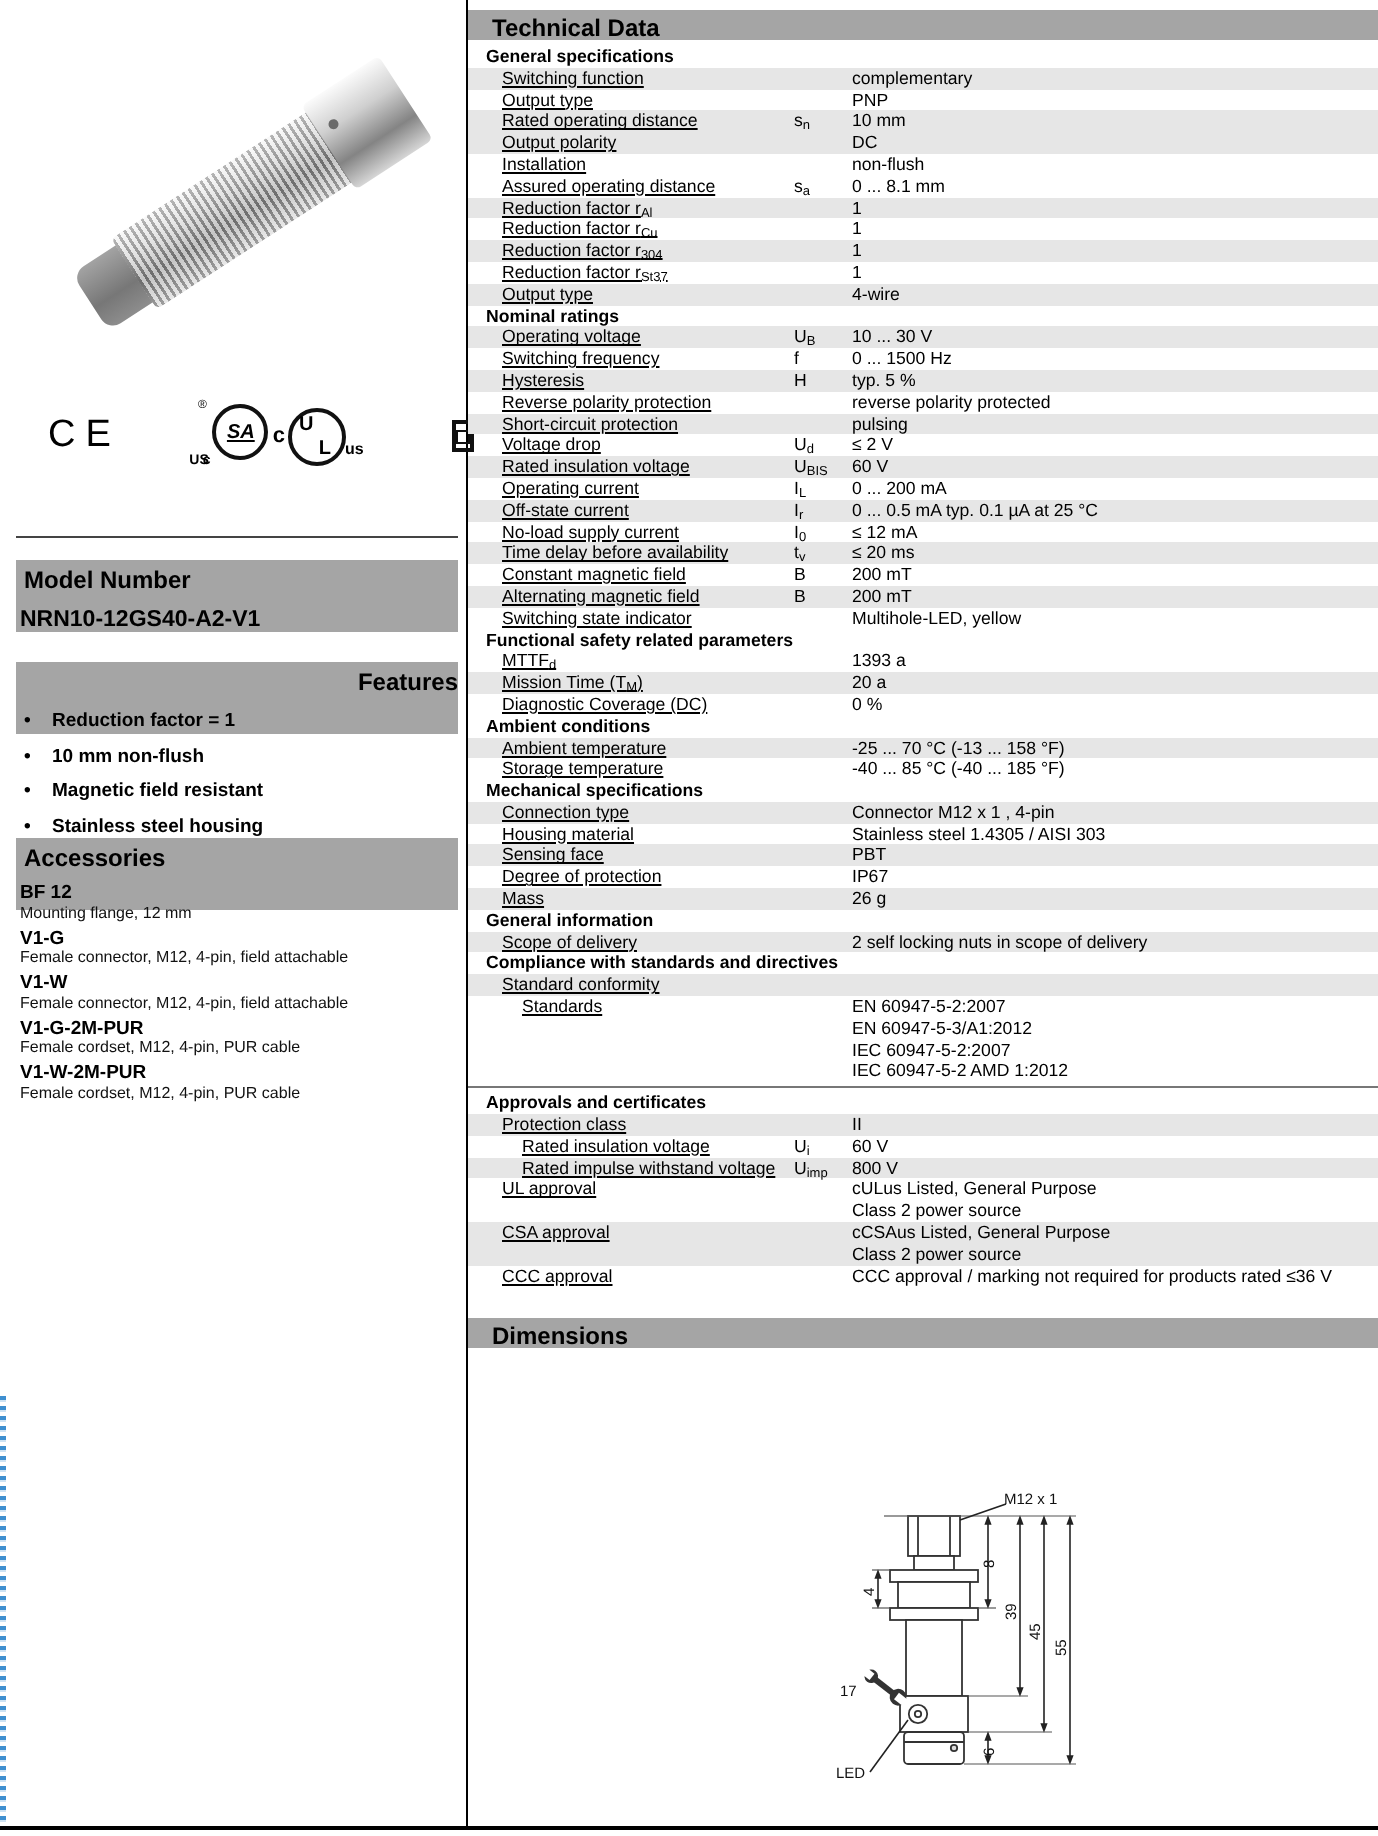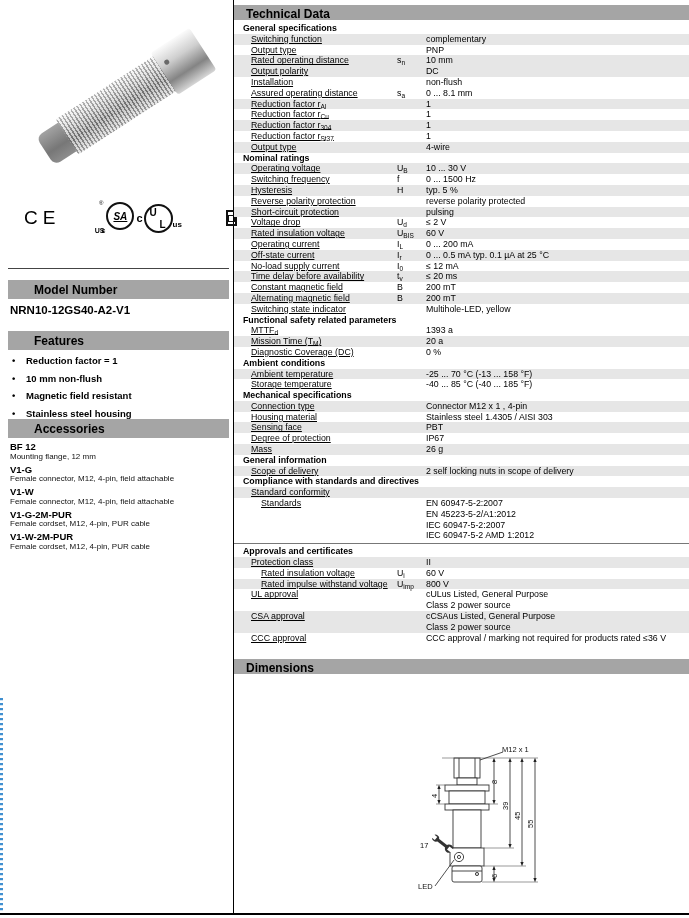--- a/index.html
+++ b/index.html
@@ -30,24 +30,24 @@
   .cul{position:relative;display:flex;align-items:center;margin-left:22px;}
   .cul-c{font-size:11px;font-weight:bold;margin-right:1px;}
   .cul-circle{position:relative;width:25px;height:25px;border:2px solid #111;border-radius:50%;}
   .cul-u{position:absolute;left:4px;top:1px;font-weight:bold;font-size:10px;}
   .cul-l{position:absolute;right:5px;bottom:1px;font-weight:bold;font-size:10px;}
   .cul-us{font-size:8px;font-weight:bold;align-self:flex-end;margin-bottom:4px;}
   .class2{width:12px;height:12px;border:2px solid #111;display:flex;align-items:center;justify-content:center;margin-left:32px;}
   .class2-inner{width:5px;height:5px;border:1.5px solid #111;}
   .divider-left{position:absolute;left:8px;top:268px;width:221px;height:1px;background:#444;}
   .bar{background:#a5a5a5;color:#000;font-weight:bold;box-sizing:border-box;}
-  .left-bar{position:absolute;left:8px;width:221px;height:19px;font-size:12px;padding:3px 0 0 26px;}
+  .left-bar{position:absolute;left:8px;width:221px;height:36px;font-size:12px;padding:3px 0 0 4px;}
   .model-bar{top:280px;}
   .model-value{position:absolute;left:10px;top:304px;font-size:11.5px;font-weight:bold;}
-  .features-bar{top:331px;}
+  .features-bar{top:331px;text-align:right;}
   .features-list{position:absolute;left:12px;top:355px;width:215px;}
   .feat-item{display:flex;font-size:9.5px;font-weight:bold;margin-bottom:6.5px;}
   .bullet{width:14px;flex:none;}
   .acc-bar{top:419px;}
   .acc-list{position:absolute;left:10px;top:442px;width:218px;}
   .acc-item{margin-bottom:4px;}
   .acc-name{font-size:9.5px;font-weight:bold;line-height:9.5px;}
   .acc-desc{font-size:8px;line-height:9px;color:#111;}
   
   .tech{position:absolute;left:234px;top:5px;width:455px;}
@@ -344,21 +344,21 @@
         <div class="t-row shade">
           <span class="t-label">Standard conformity</span>
           <span class="t-sym"></span>
           <div class="t-val"></div>
         </div>
         <div class="t-row">
           <span class="t-label ind2">Standards</span>
           <span class="t-sym"></span>
           <div class="t-val">
             <div>EN 60947-5-2:2007</div>
-            <div>EN 45223-5-2/A1:2012</div>
+            <div>EN 60947-5-3/A1:2012</div>
             <div>IEC 60947-5-2:2007</div>
             <div>IEC 60947-5-2 AMD 1:2012</div>
           </div>
         </div>
         <div class="t-divider"></div>
         <div class="t-sec">Approvals and certificates</div>
         <div class="t-row shade">
           <span class="t-label">Protection class</span>
           <span class="t-sym"></span>
           <div class="t-val">II</div>

